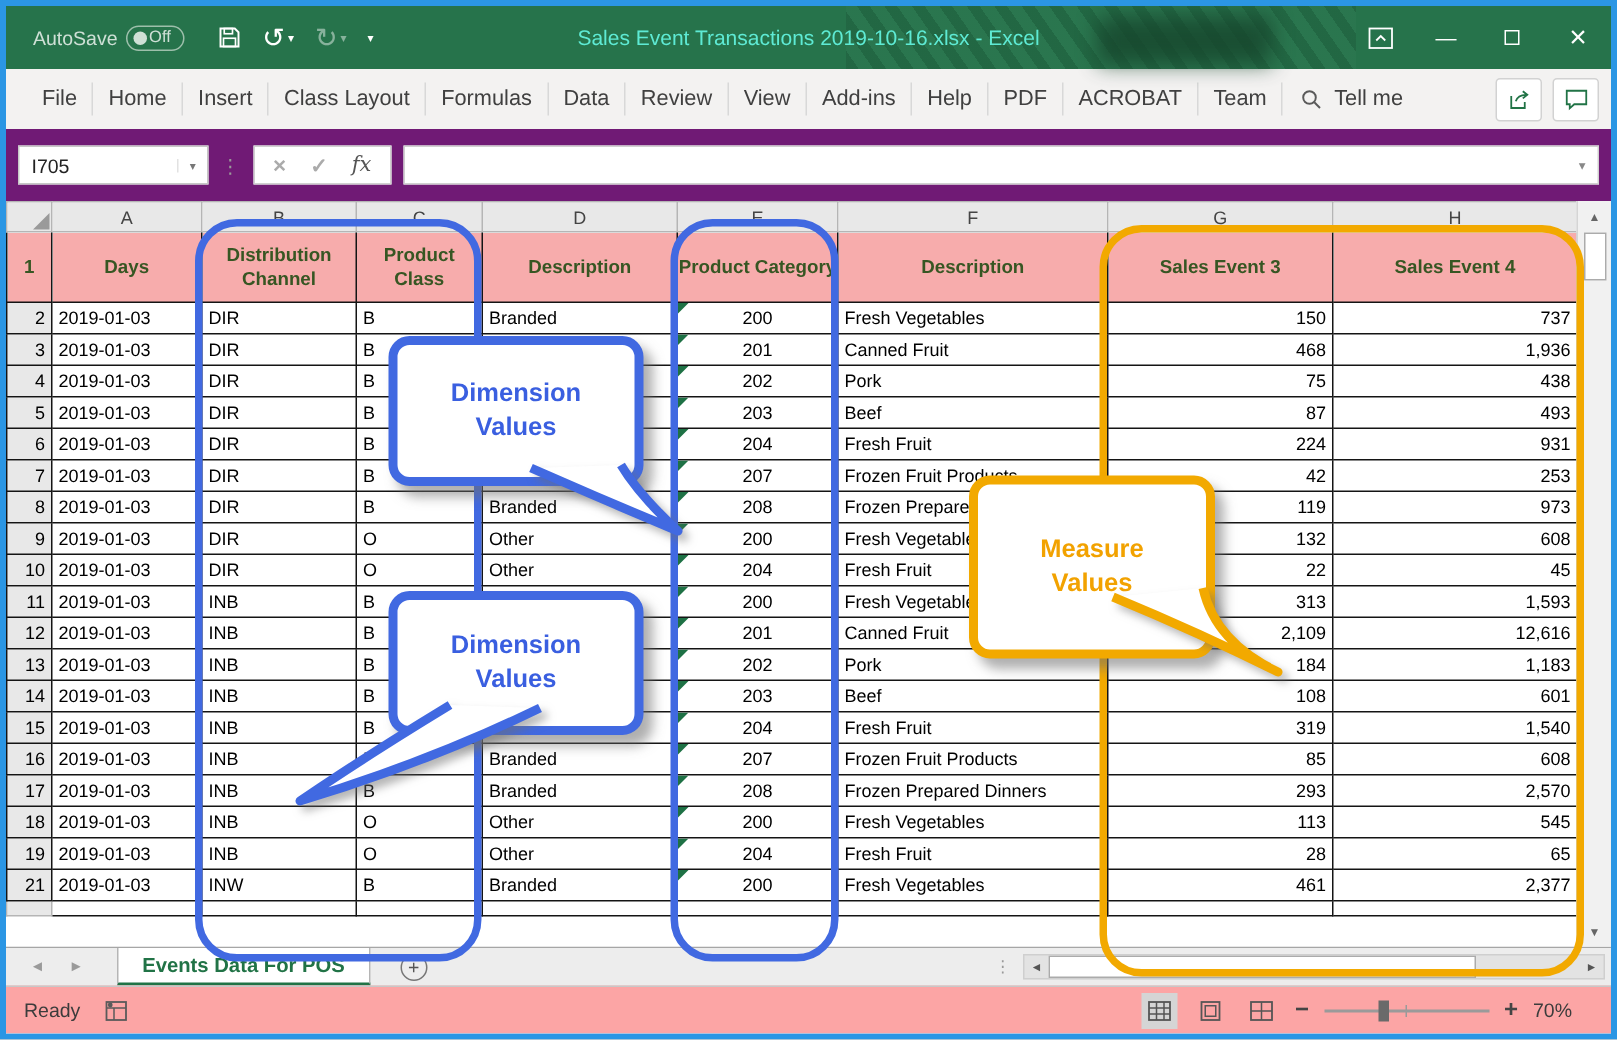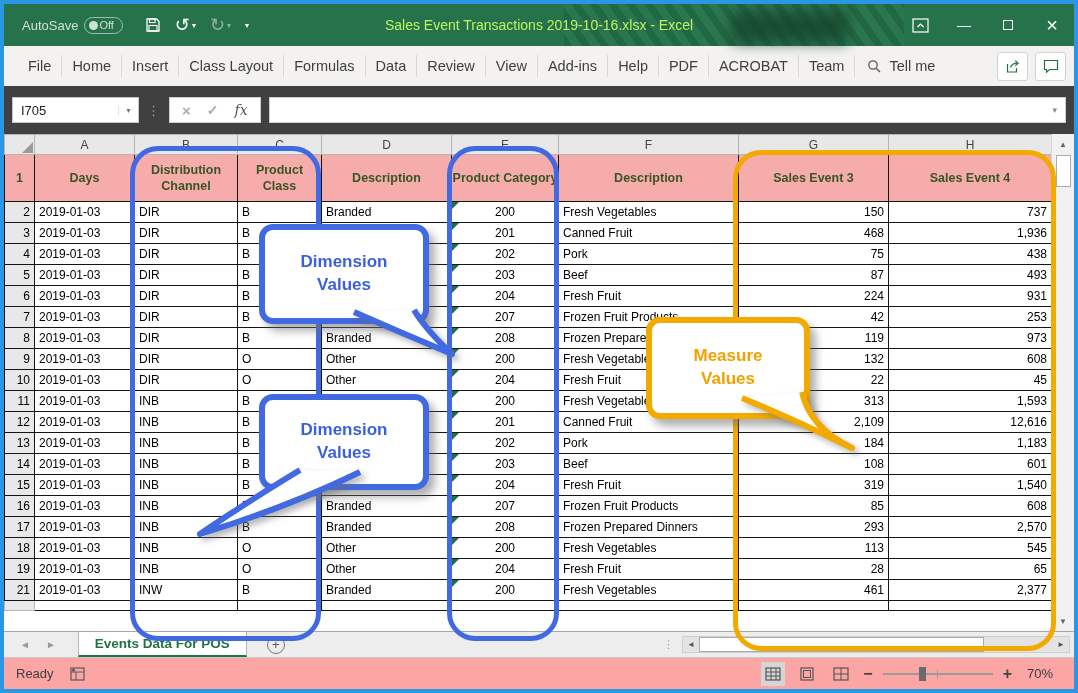--- a/index.html
+++ b/index.html
@@ -14,37 +14,37 @@
   .redacted{position:absolute;left:728px;top:7px;width:116px;height:32px;background:#16452c;filter:blur(7px);opacity:.8;}
   .autosave{display:flex;align-items:center;gap:6px;margin-left:18px;font-size:13px;color:#cfe0d6;}
   .pill{display:flex;align-items:center;gap:1px;border:1px solid #9dbfab;border-radius:9px;height:17px;padding:0 8px 0 4px;font-size:11px;color:#cfe0d6;}
   .pill .dot{width:9px;height:9px;border-radius:50%;background:#cfe0d6;}
   .qat{display:flex;align-items:center;gap:14px;margin-left:22px;}
   .qat .ic{display:flex;align-items:center;gap:2px;}
   .undo-g{font-size:18px;line-height:1;color:#fff;}
   .redo-g{font-size:18px;line-height:1;color:rgba(255,255,255,.45);}
   .caret{font-size:8px;color:#fff;}
   .caret.dim{color:rgba(255,255,255,.45);}
-  .wtitle{position:absolute;left:0;right:0;text-align:center;font-size:14px;color:#bef264;pointer-events:none;}
+  .wtitle{position:absolute;left:0;right:0;text-align:center;font-size:14px;color:#5eead4;pointer-events:none;}
   .winctl{margin-left:auto;display:flex;align-items:center;height:100%;}
   .wbtn{width:44px;height:100%;display:flex;align-items:center;justify-content:center;color:#fff;}
   .maxbox{width:10px;height:10px;border:1px solid #fff;}
   .minline{font-size:14px;}
   .closex{font-size:20px;}
 
   
   .menubar{height:40px;background:#F3F2F1;flex:0 0 auto;display:flex;align-items:center;font-size:14.5px;color:#404040;}
   #menu-tabs{display:flex;align-items:center;height:100%;margin-left:14px;}
   .mtab{padding:0 10px;border-right:1px solid #D8D8D8;height:22px;display:flex;align-items:center;white-space:nowrap;}
   .tellme{display:flex;align-items:center;gap:8px;padding:0 12px;height:22px;}
   .mb-right{margin-left:auto;display:flex;align-items:center;gap:7px;margin-right:8px;}
   .iconbtn{width:31px;height:29px;background:#fff;border:1px solid #D2D2D2;border-radius:3px;display:flex;align-items:center;justify-content:center;}
 
   
-  .formulabar{height:48px;background:#404040;flex:0 0 auto;display:flex;align-items:center;padding:0 8px;gap:8px;}
+  .formulabar{height:48px;background:#701a75;flex:0 0 auto;display:flex;align-items:center;padding:0 8px;gap:8px;}
   .namebox{width:127px;height:26px;background:#fff;border:1px solid #C6C6C6;display:flex;align-items:center;font-size:13px;color:#222;}
   .namebox .nm{flex:1;padding-left:8px;}
   .namebox .nb-caret{width:20px;text-align:center;color:#777;font-size:8px;border-left:1px solid #E2E2E2;}
   .vdots{color:#9a9a9a;font-size:13px;letter-spacing:1px;}
   .fbtns{height:26px;background:#fff;border:1px solid #D0D0D0;display:flex;align-items:center;gap:16px;padding:0 12px;}
   .fx-x{color:#ABABAB;font-size:15px;font-weight:bold;}
   .fx-chk{color:#ABABAB;font-size:14px;font-weight:bold;}
   .fx-fx{font-family:"DejaVu Serif",serif;font-style:italic;font-size:14px;color:#555;}
   .finput{flex:1;height:26px;background:#fff;border:1px solid #D0D0D0;display:flex;align-items:center;justify-content:flex-end;}
   .f-caret{color:#888;font-size:9px;padding-right:8px;}
@@ -90,34 +90,34 @@
   .ready{margin-left:12px;}
   .macro{margin-left:16px;display:flex;align-items:center;}
   .sb-right{margin-left:auto;display:flex;align-items:center;gap:10px;margin-right:10px;}
   .viewbtn{width:24px;height:24px;display:flex;align-items:center;justify-content:center;}
   .viewbtn.active{background:#D5D5D5;}
   .zoomminus,.zoomplus{font-size:16px;color:#444;font-weight:bold;}
   .ztrack{position:relative;width:110px;height:14px;}
   .ztrack .line{position:absolute;left:0;right:0;top:6px;height:2px;background:#9a9a9a;}
   .ztrack .tick{position:absolute;left:54px;top:3px;width:1px;height:8px;background:#9a9a9a;}
   .ztrack .thumb{position:absolute;left:36px;top:0;width:7px;height:14px;background:#6a6a6a;}
-  .zoomlvl{width:36px;text-align:center;margin-right:6px;}
+  .zoomlvl{width:36px;text-align:left;margin-right:6px;}
 
   
   .outline{position:absolute;border:5px solid #4169E1;border-radius:28px;pointer-events:none;z-index:22;}
   .ol-bc{left:126px;top:142px;width:191px;height:495px;}
   .ol-e{left:443px;top:142px;width:112px;height:495px;}
   .ol-gh{left:729px;top:146px;width:323px;height:501px;border-color:#F2A900;}
   .callout{position:absolute;background:#fff;border:6px solid #4169E1;border-radius:14px;z-index:30;
            display:flex;align-items:center;justify-content:center;text-align:center;
            font-weight:bold;font-size:17px;line-height:1.35;color:#3A5FE0;
            box-shadow:6px 7px 8px rgba(110,110,110,.55);}
   .c1{left:255px;top:220px;width:170px;height:100px;}
   .c2{left:255px;top:390px;width:170px;height:96px;}
-  .c3{left:642px;top:313px;width:164px;height:102px;border-color:#F2A900;color:#F2A200;}
+  .c3{left:642px;top:313px;width:164px;height:122px;border-color:#F2A900;color:#F2A200;}
   .callout .ctext{padding:0 14px;}
   #tails{position:absolute;left:0;top:0;width:1070px;height:685px;z-index:31;pointer-events:none;}
   #tails path{filter:drop-shadow(4px 4px 3px rgba(110,110,110,.5));}
 </style>
 </head>
 <body>
 
 <div class="window">
 
   <div class="titlebar">

